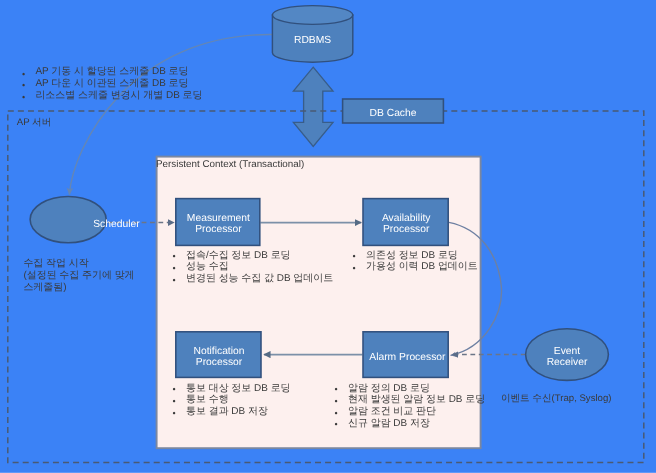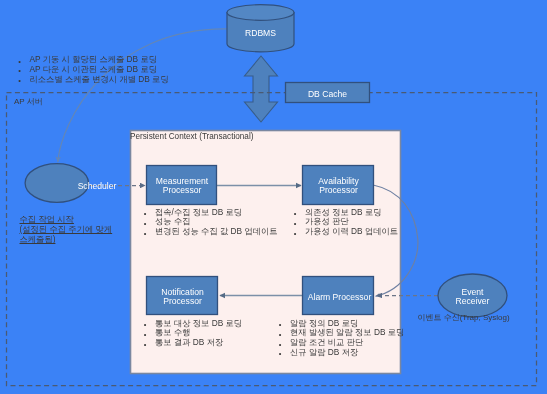--- a/index.html
+++ b/index.html
@@ -12,21 +12,21 @@
   .node-lbl{color:#fff;font-size:8.6px;line-height:8.8px;text-align:center;}
   .node-lbl.two{line-height:8.8px;}
   .ap-srv{color:#3A3A3A;font-size:8px;}
   .pc-title{color:#3A3A3A;font-size:8.2px;text-align:left;}
   .bullets{margin:0;padding:0;list-style:none;color:#3A3A3A;
            font-size:8.3px;line-height:9.8px;white-space:normal;}
   .bullets li{position:relative;padding-left:11px;white-space:nowrap;}
   .bullets li:before{content:"\2022";position:absolute;left:-0.2px;top:1.6px;
                      font-size:7.5px;line-height:9px;}
   .schednote{color:#3A3A3A;font-size:8.3px;line-height:10.2px;white-space:normal;}
-  .schednote>div{white-space:nowrap;text-decoration:underline;}
+  .schednote>div{white-space:nowrap;}
   .node-lbl.two{white-space:normal;}
   .node-lbl.two>div{white-space:nowrap;}
   .ev-note{color:#3A3A3A;font-size:8px;text-align:center;}
 </style>
 </head>
 <body>
 
 <div id="stage">
 
   <svg class="svgroot" viewBox="0 0 547 394" width="547" height="394">
@@ -97,21 +97,20 @@
   <div class="lbl pc-title" style="left:130px;top:131.5px;width:271px;">Persistent Context (Transactional)</div>
 
   <ul class="lbl bullets" style="left:144px;top:207.5px;width:170px;">
     <li>접속/수집 정보 DB 로딩</li>
     <li>성능 수집</li>
     <li>변경된 성능 수집 값 DB 업데이트</li>
   </ul>
 
   <ul class="lbl bullets" style="left:294px;top:207.5px;width:175px;">
     <li>의존성 정보 DB 로딩</li>
-    <li>가용성 판단</li>
     <li>가용성 이력 DB 업데이트</li>
   </ul>
 
   <ul class="lbl bullets" style="left:144px;top:318.5px;width:170px;">
     <li>통보 대상 정보 DB 로딩</li>
     <li>통보 수행</li>
     <li>통보 결과 DB 저장</li>
   </ul>
 
   <ul class="lbl bullets" style="left:279px;top:318.5px;width:180px;">
@@ -145,15 +144,15 @@
     <div>Notification</div>
     <div>Processor</div>
   </div>
   <div class="lbl node-lbl" style="left:304px;top:293px;width:71px;">Alarm Processor</div>
 
   <div class="lbl node-lbl two" style="left:438px;top:288px;width:69px;">
     <div>Event</div>
     <div>Receiver</div>
   </div>
 
-  <div class="lbl ev-note" style="left:396px;top:312px;width:135px;">이벤트 수신(Trap, Syslog)</div>
+  <div class="lbl ev-note" style="left:396px;top:326px;width:135px;">이벤트 수신(Trap, Syslog)</div>
 
 </div>
 
 </body></html>

